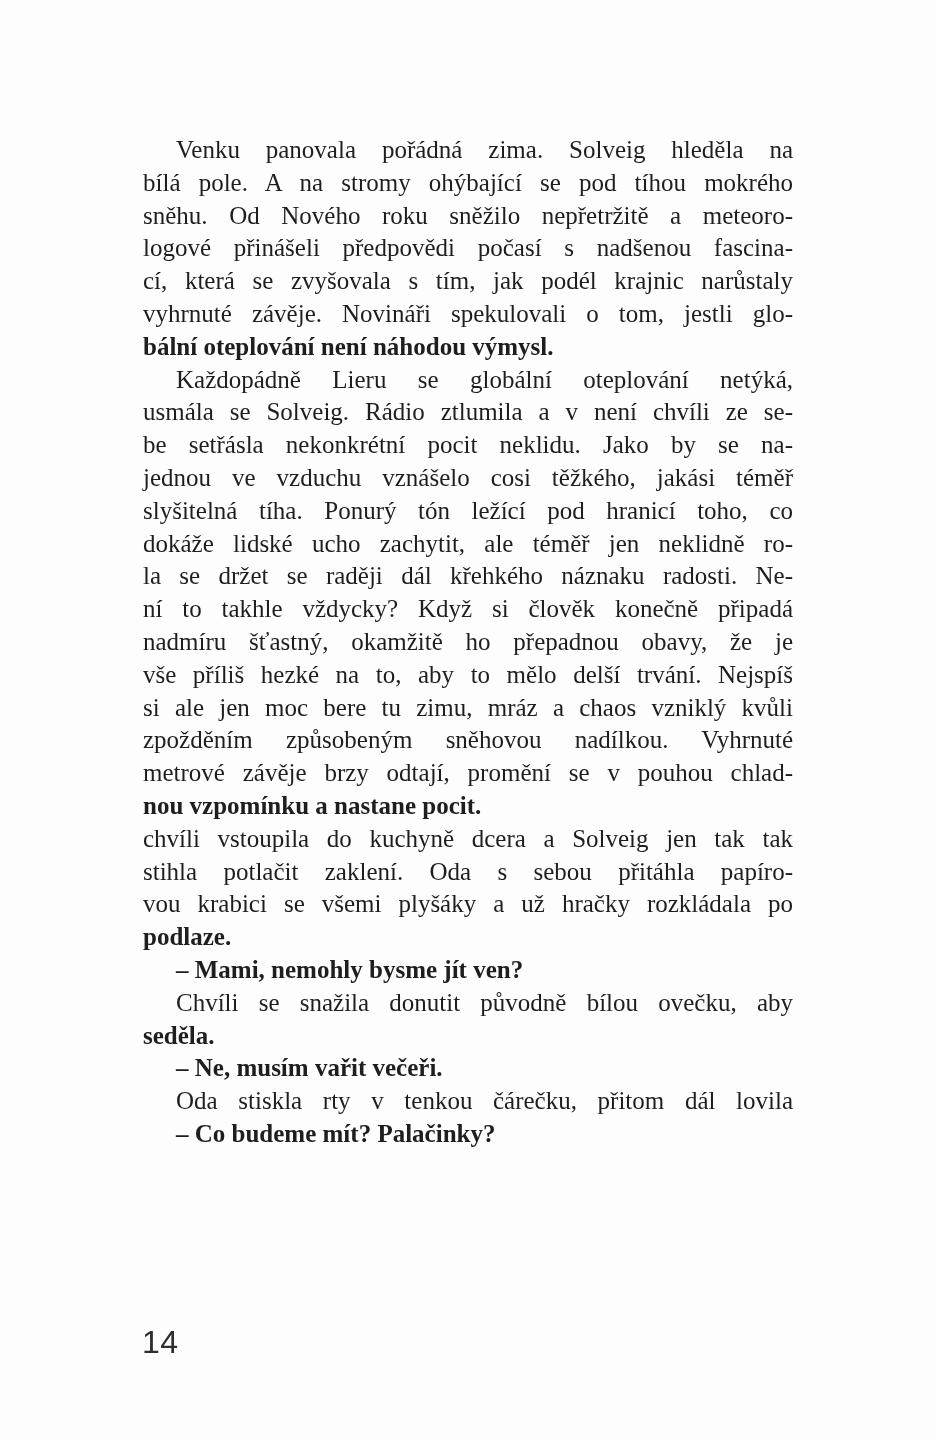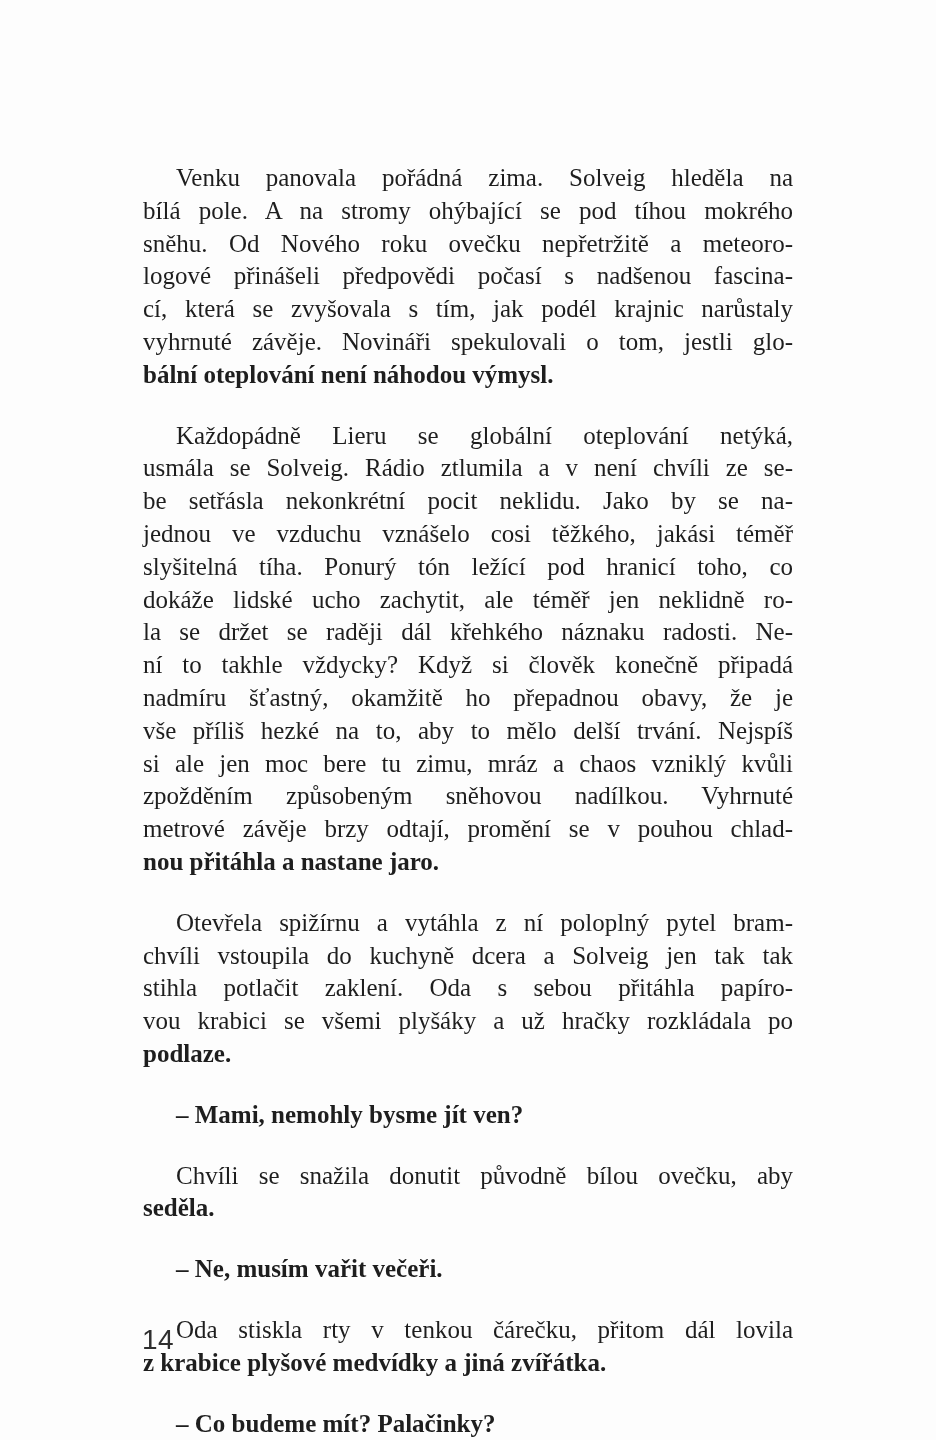--- a/index.html
+++ b/index.html
@@ -32,81 +32,78 @@
     text-align: justify;
     text-align-last: justify;
   }
   .line.last {
     text-align: justify;
     text-align-last: left;
     font-weight: bold;
   }
   .line.indent {
     text-indent: 33px;
-    margin-top: 28px;
   }
   .page-number {
     position: absolute;
     left: 142px;
     top: 1324px;
     font-family: "Liberation Sans", sans-serif;
-    font-size: 28px;
+    font-size: 32px;
     color: #2e2e2e;
     letter-spacing: 0.5px;
   }
 </style>
 </head>
 <body>
 
 <div class="page">
   <div class="text-block" id="text-block">
       <div class="para">
         <div class="line indent">Venku panovala pořádná zima. Solveig hleděla na</div>
         <div class="line">bílá pole. A na stromy ohýbající se pod tíhou mokrého</div>
-        <div class="line">sněhu. Od Nového roku ovečku nepřetržitě a meteoro-</div>
+        <div class="line">sněhu. Od Nového roku sněžilo nepřetržitě a meteoro-</div>
         <div class="line">logové přinášeli předpovědi počasí s nadšenou fascina-</div>
         <div class="line">cí, která se zvyšovala s tím, jak podél krajnic narůstaly</div>
         <div class="line">vyhrnuté závěje. Novináři spekulovali o tom, jestli glo-</div>
         <div class="line last">bální oteplování není náhodou výmysl.</div>
       </div>
       <div class="para">
         <div class="line indent">Každopádně Lieru se globální oteplování netýká,</div>
         <div class="line">usmála se Solveig. Rádio ztlumila a v není chvíli ze se-</div>
         <div class="line">be setřásla nekonkrétní pocit neklidu. Jako by se na-</div>
         <div class="line">jednou ve vzduchu vznášelo cosi těžkého, jakási téměř</div>
         <div class="line">slyšitelná tíha. Ponurý tón ležící pod hranicí toho, co</div>
         <div class="line">dokáže lidské ucho zachytit, ale téměř jen neklidně ro-</div>
         <div class="line">la se držet se raději dál křehkého náznaku radosti. Ne-</div>
         <div class="line">ní to takhle vždycky? Když si člověk konečně připadá</div>
         <div class="line">nadmíru šťastný, okamžitě ho přepadnou obavy, že je</div>
         <div class="line">vše příliš hezké na to, aby to mělo delší trvání. Nejspíš</div>
         <div class="line">si ale jen moc bere tu zimu, mráz a chaos vzniklý kvůli</div>
         <div class="line">zpožděním způsobeným sněhovou nadílkou. Vyhrnuté</div>
         <div class="line">metrové závěje brzy odtají, promění se v pouhou chlad-</div>
-        <div class="line last">nou přitáhla a nastane jaro.</div>
+        <div class="line last">nou vzpomínku a nastane pocit.</div>
       </div>
       <div class="para">
-        <div class="line indent">Otevřela spižírnu a vytáhla z ní poloplný pytel bram-</div>
         <div class="line">chvíli vstoupila do kuchyně dcera a Solveig jen tak tak</div>
         <div class="line">stihla potlačit zaklení. Oda s sebou přitáhla papíro-</div>
         <div class="line">vou krabici se všemi plyšáky a už hračky rozkládala po</div>
         <div class="line last">podlaze.</div>
       </div>
       <div class="para">
         <div class="line last indent">– Mami, nemohly bysme jít ven?</div>
       </div>
       <div class="para">
         <div class="line indent">Chvíli se snažila donutit původně bílou ovečku, aby</div>
         <div class="line last">seděla.</div>
       </div>
       <div class="para">
         <div class="line last indent">– Ne, musím vařit večeři.</div>
       </div>
       <div class="para">
         <div class="line indent">Oda stiskla rty v tenkou čárečku, přitom dál lovila</div>
-        <div class="line last">z krabice plyšové medvídky a jiná zvířátka.</div>
       </div>
       <div class="para">
         <div class="line last indent">– Co budeme mít? Palačinky?</div>
       </div>
     </div>
   <div class="page-number">14</div>
 </div>
 
 </body></html>

